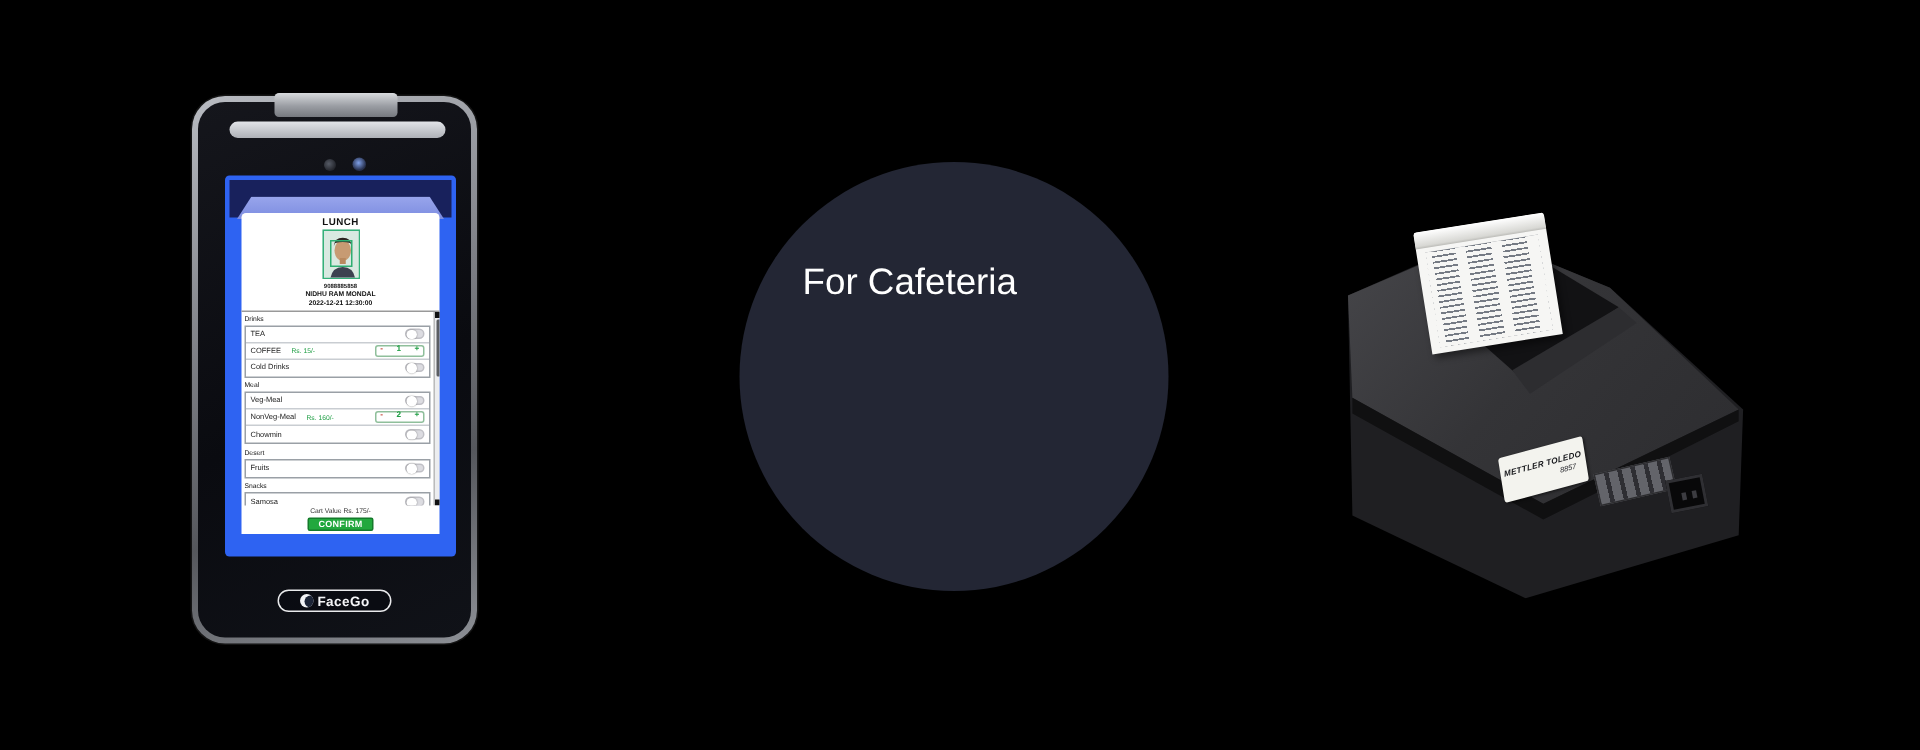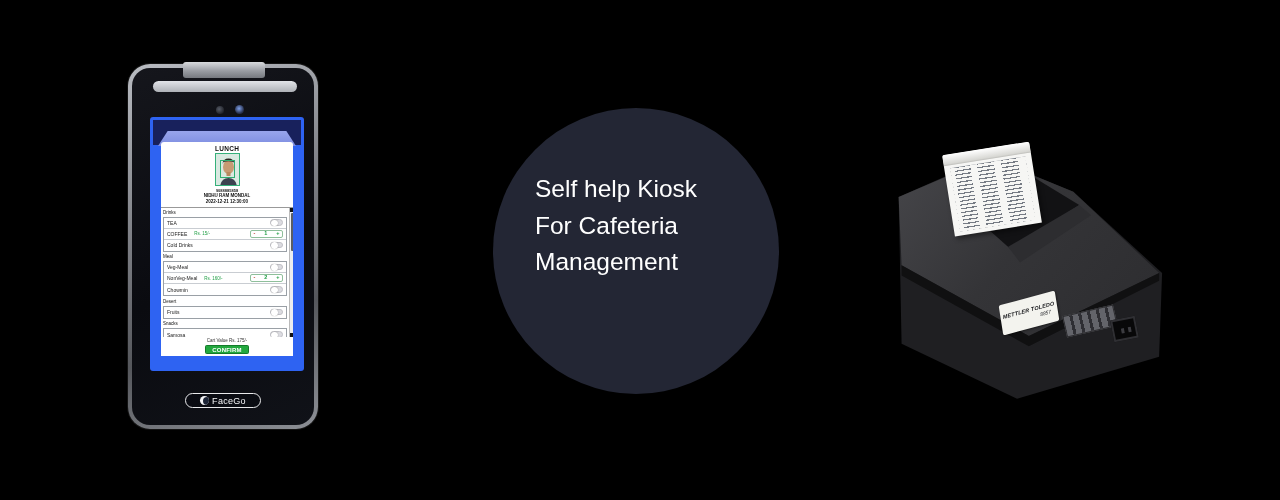--- a/index.html
+++ b/index.html
@@ -58,21 +58,21 @@
 
   .cart-line{font-size:4.5px;color:#333;margin-top:1.5px;line-height:6px;}
   .confirm-btn{margin-top:1px;margin-bottom:2px;width:44px;height:9px;background:#22a83e;border:1px solid #157a2b;border-radius:1.5px;
     color:#fff;font-size:6px;font-weight:bold;display:flex;align-items:center;justify-content:center;letter-spacing:.2px;}
 
   .facego{position:absolute;left:50%;transform:translateX(-50%);top:325px;width:76px;height:15px;
     border:1.5px solid #e9eaec;border-radius:8px;background:rgba(8,10,16,.55);
     display:flex;align-items:center;justify-content:center;gap:3px;}
   .fg-icon{width:9px;height:9px;border-radius:50%;background:#f2f3f5;position:relative;overflow:hidden;}
   .fg-icon:after{content:"";position:absolute;left:3px;top:1px;width:8px;height:8px;border-radius:50%;background:#1c2436;}
-  .fg-text{color:#f4f5f7;font-size:9px;font-weight:normal;letter-spacing:.3px;}
+  .fg-text{color:#f4f5f7;font-size:9px;font-weight:bold;letter-spacing:.3px;}
 
   
   .circle{position:absolute;left:493px;top:108px;width:286px;height:286px;border-radius:50%;background:#232634;}
   .caption{position:absolute;left:535px;top:171px;color:#fff;font-size:24.5px;line-height:36.5px;font-weight:400;}
 
   
   .printer{position:absolute;left:872px;top:142px;width:296px;height:262px;}
   .prn{position:absolute;left:0;top:0;width:100%;height:100%;}
   .prn-sil{clip-path:polygon(9% 21%,27% 12%,40% 6%,68% 19%,98% 50%,97% 82%,49% 98%,10% 77%);
     background:#1f1f22;}
@@ -225,23 +225,21 @@
 
       <div class="facego">
         <span class="fg-icon"></span>
         <span class="fg-text">FaceGo</span>
       </div>
     </div>
   </div>
 
   <div class="circle"></div>
   <div class="caption">
-    <div>Self help Kiosk</div>
     <div>For Cafeteria</div>
-    <div>Management</div>
   </div>
 
   <div class="printer">
     <div class="prn prn-sil"></div>
     <div class="prn prn-top"></div>
     <div class="prn prn-seam"></div>
     <div class="prn prn-well"></div>
     <div class="receipt">
       <div class="rc-curl"></div>
       <div class="rc-text"></div>

